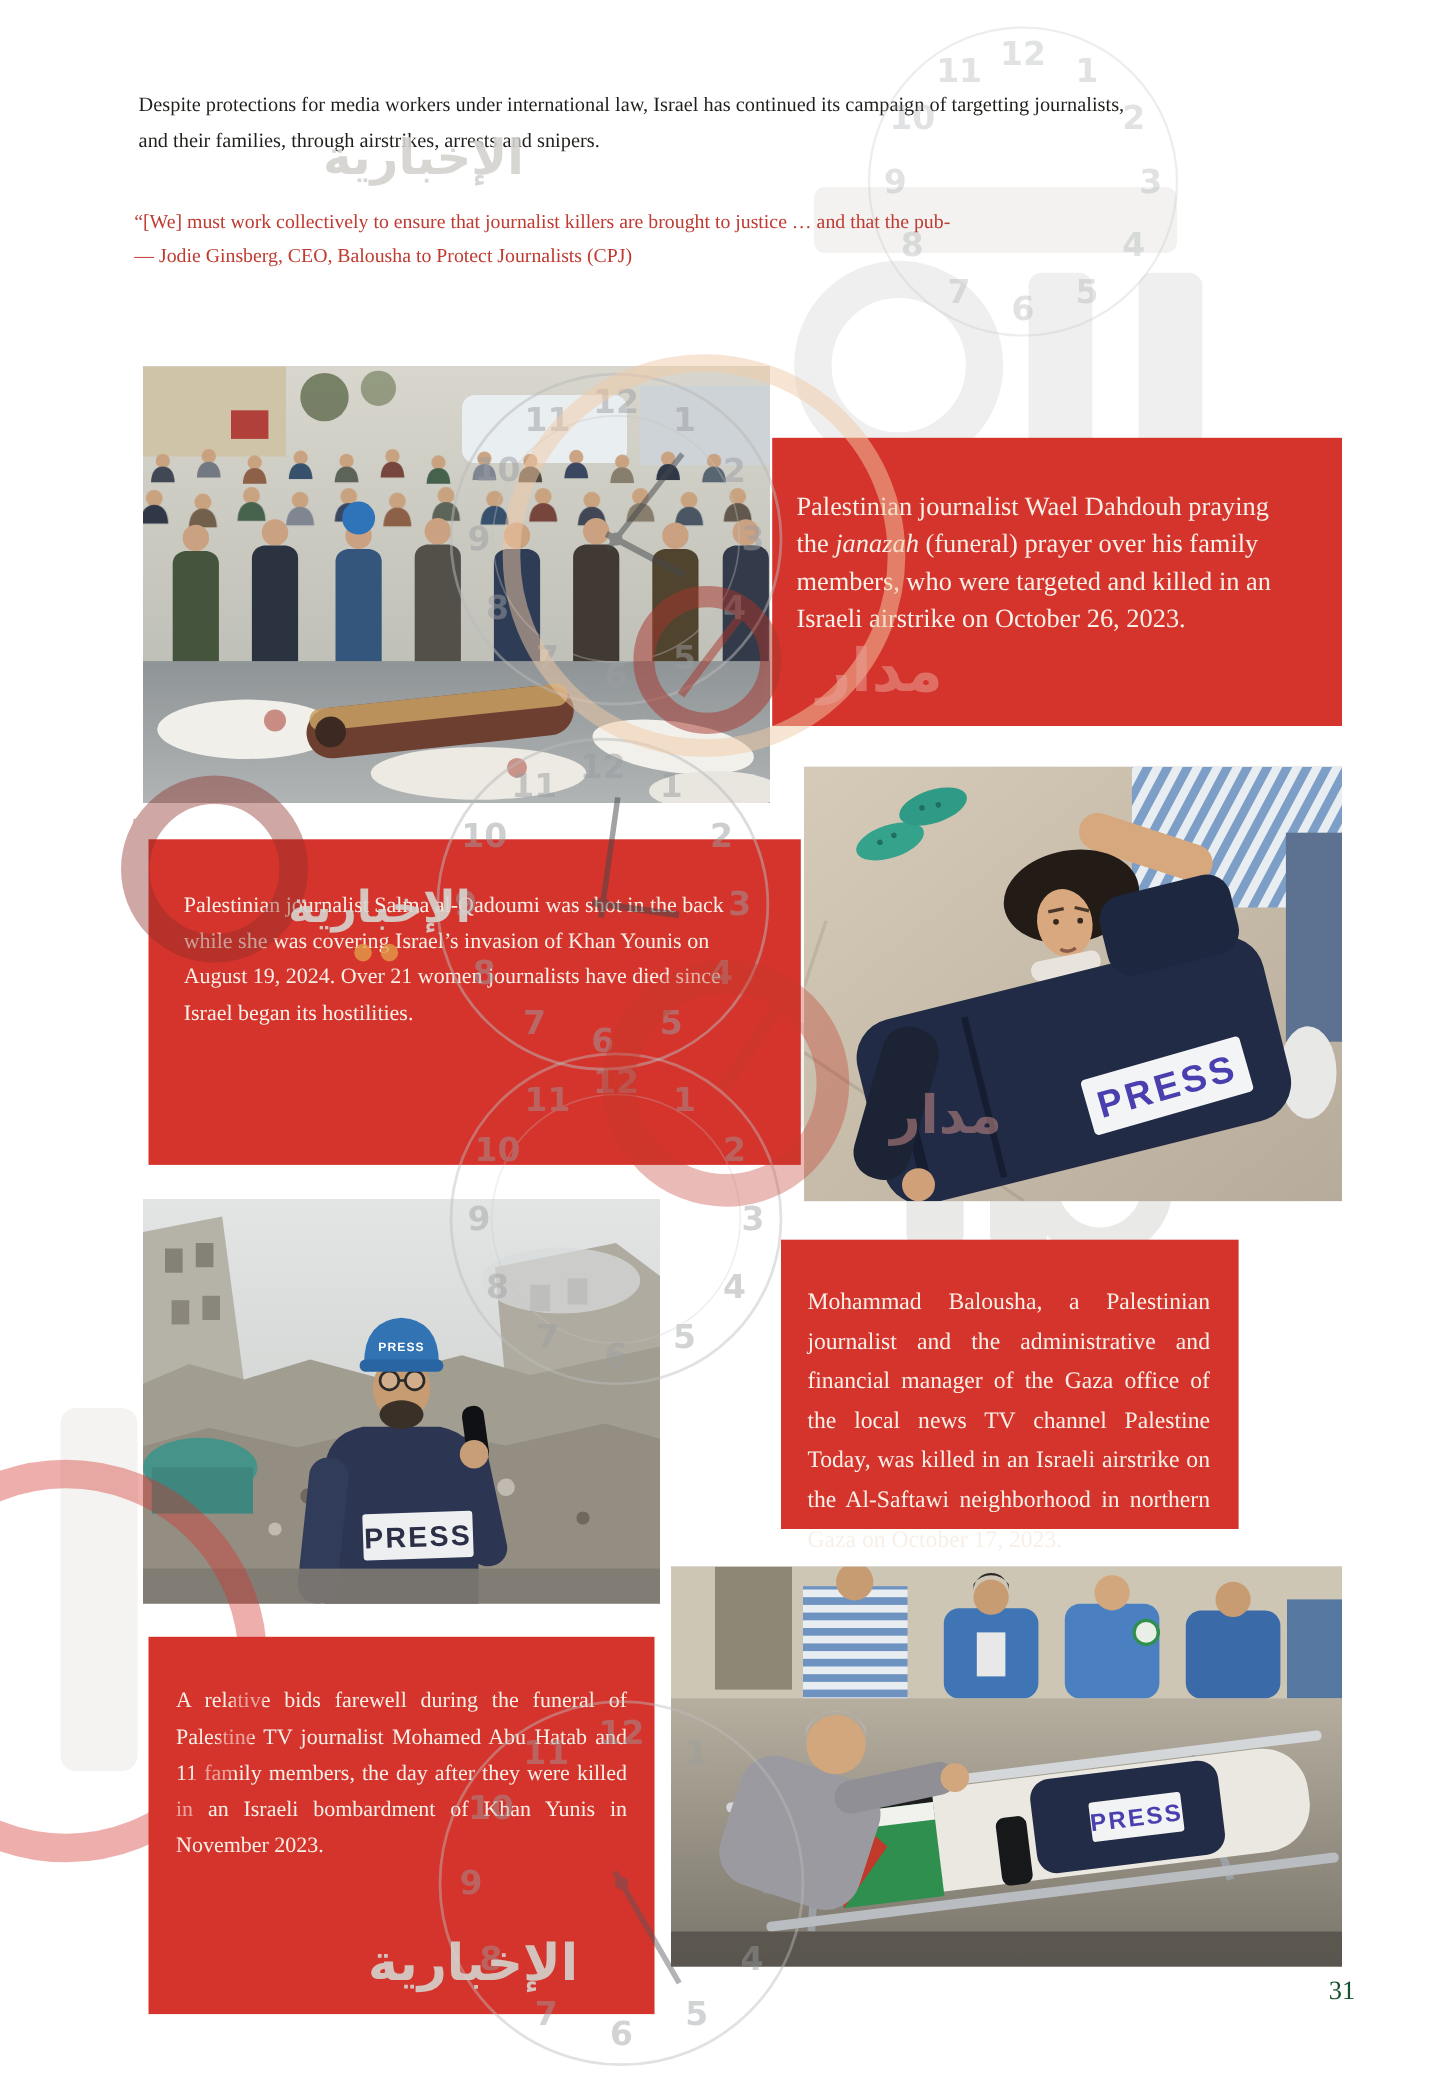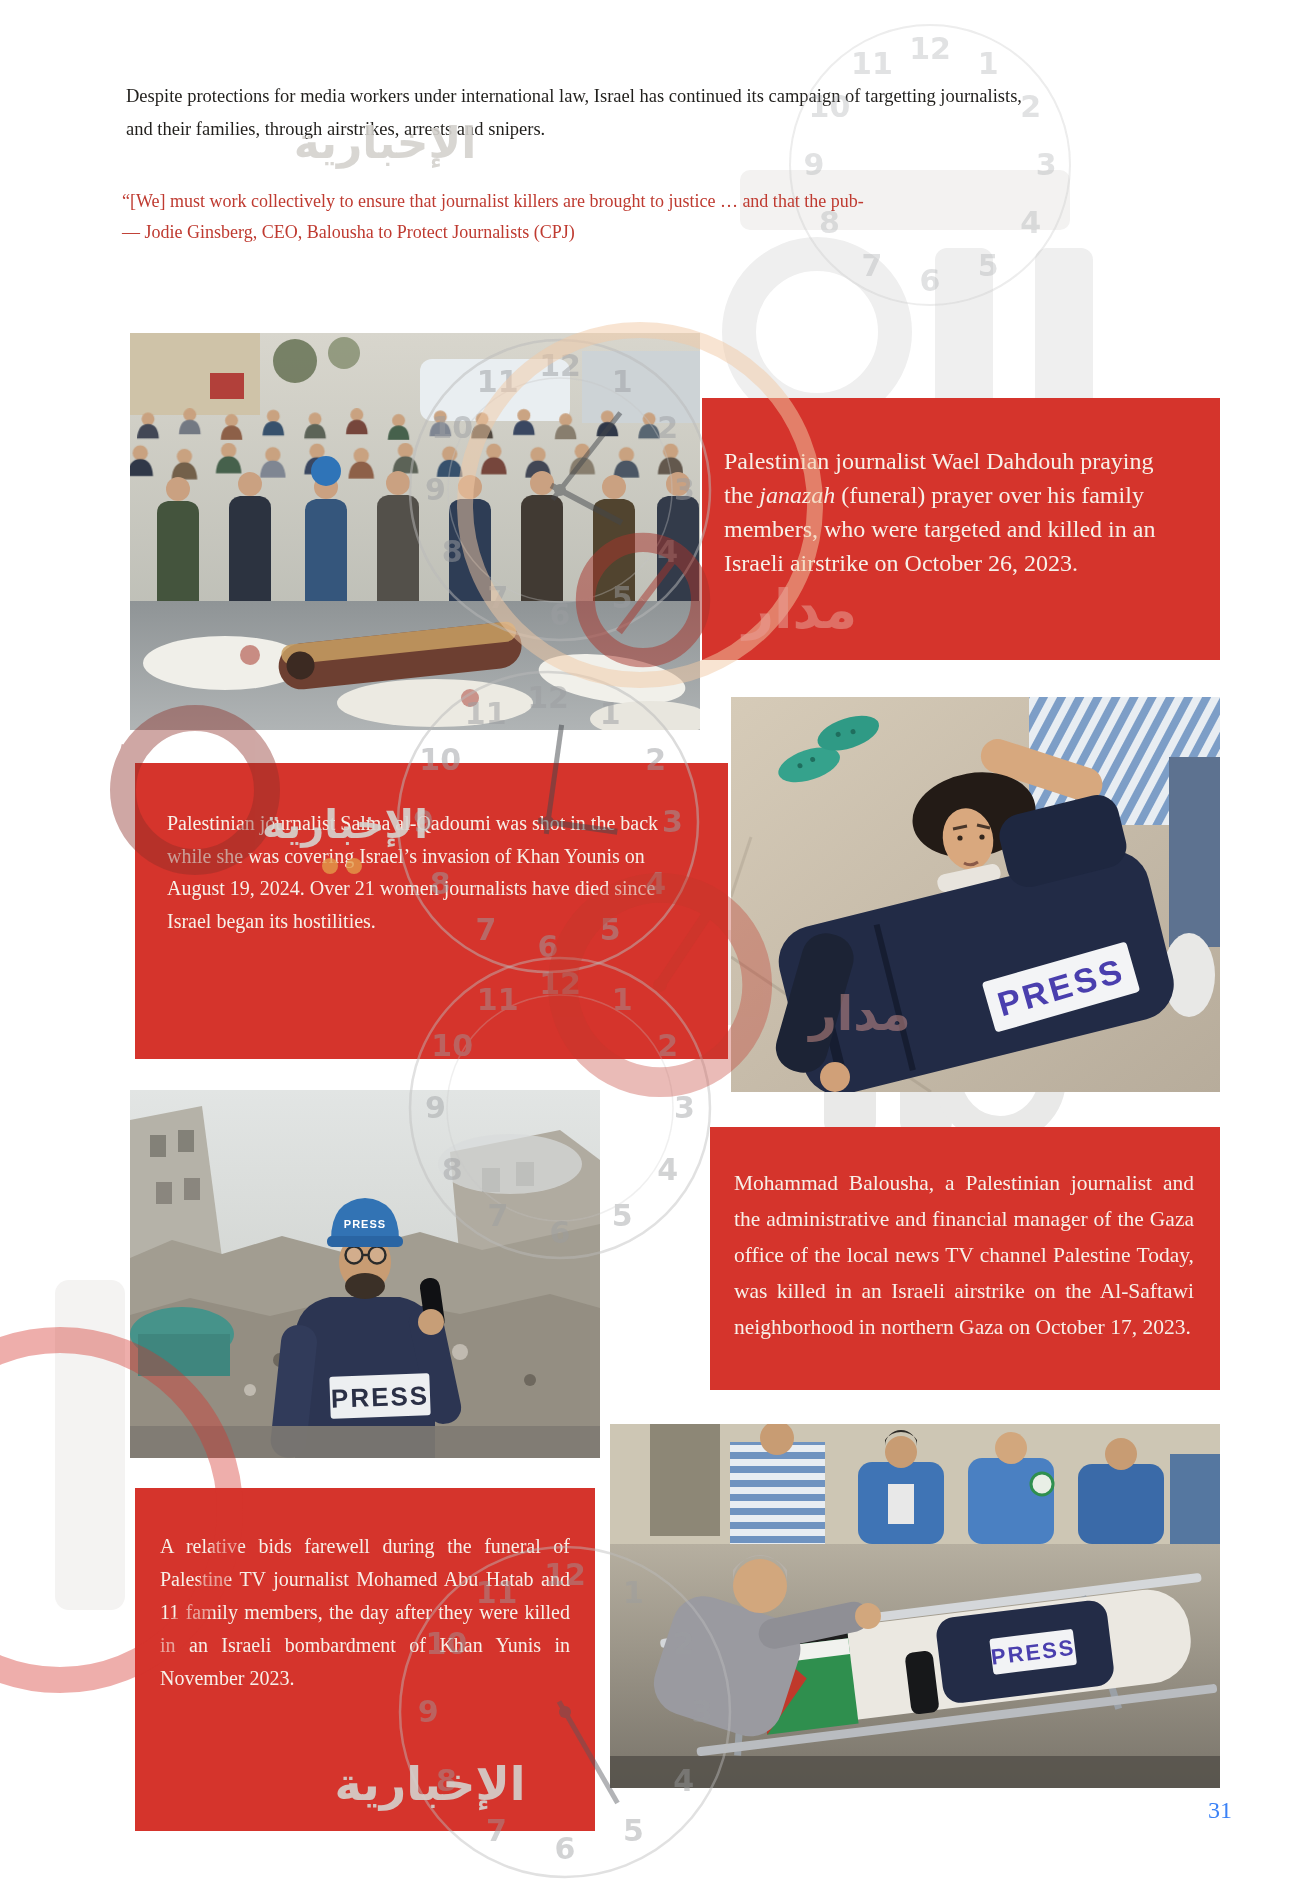--- a/index.html
+++ b/index.html
@@ -18,26 +18,26 @@
   .photo1{left:130px;top:333px;width:570px;height:397px}
   .photo2{left:731px;top:697px;width:489px;height:395px}
   .photo3{left:130px;top:1090px;width:470px;height:368px}
   .photo4{left:610px;top:1424px;width:610px;height:364px}
   .redbox{position:absolute;background:var(--red,#d5342c);color:var(--cap,#f7f0e8);}
   .redbox p{margin:0;}
   .box1{left:702px;top:398px;width:518px;height:262px;padding:46px 44px 0 22px;
         font-size:24px;line-height:34px;}
   .box2{left:135px;top:763px;width:593px;height:296px;padding:44px 58px 0 32px;
         font-size:20px;line-height:32.5px;}
-  .box3{left:710px;top:1127px;width:510px;height:263px;padding:38px 26px 0 24px;
+  .box3{left:710px;top:1127px;width:416px;height:263px;padding:38px 26px 0 24px;
         font-size:21.5px;line-height:36px;text-align:justify;}
   .box4{left:135px;top:1488px;width:460px;height:343px;padding:42px 25px 0 25px;
         font-size:20px;line-height:33px;text-align:justify;}
   .pageno{position:absolute;left:1100px;top:1797px;width:132px;text-align:right;
-          font-size:24px;color:#3b82f6;}
+          font-size:24px;color:#14532d;}
   .wm-txt{font-family:"DejaVu Sans","Liberation Sans",sans-serif;font-weight:bold;}
   .press{font-family:"Liberation Sans","DejaVu Sans",sans-serif;font-weight:bold;}
 </style>
 </head>
 <body>
 
 <div class="page" style="--red: #d5342c; --quote: #bf3a30; --cap: #f7f0e8;">
 
   <svg class="layer wm-under" viewBox="0 0 1300 1890">
     <g fill="#efefef">

